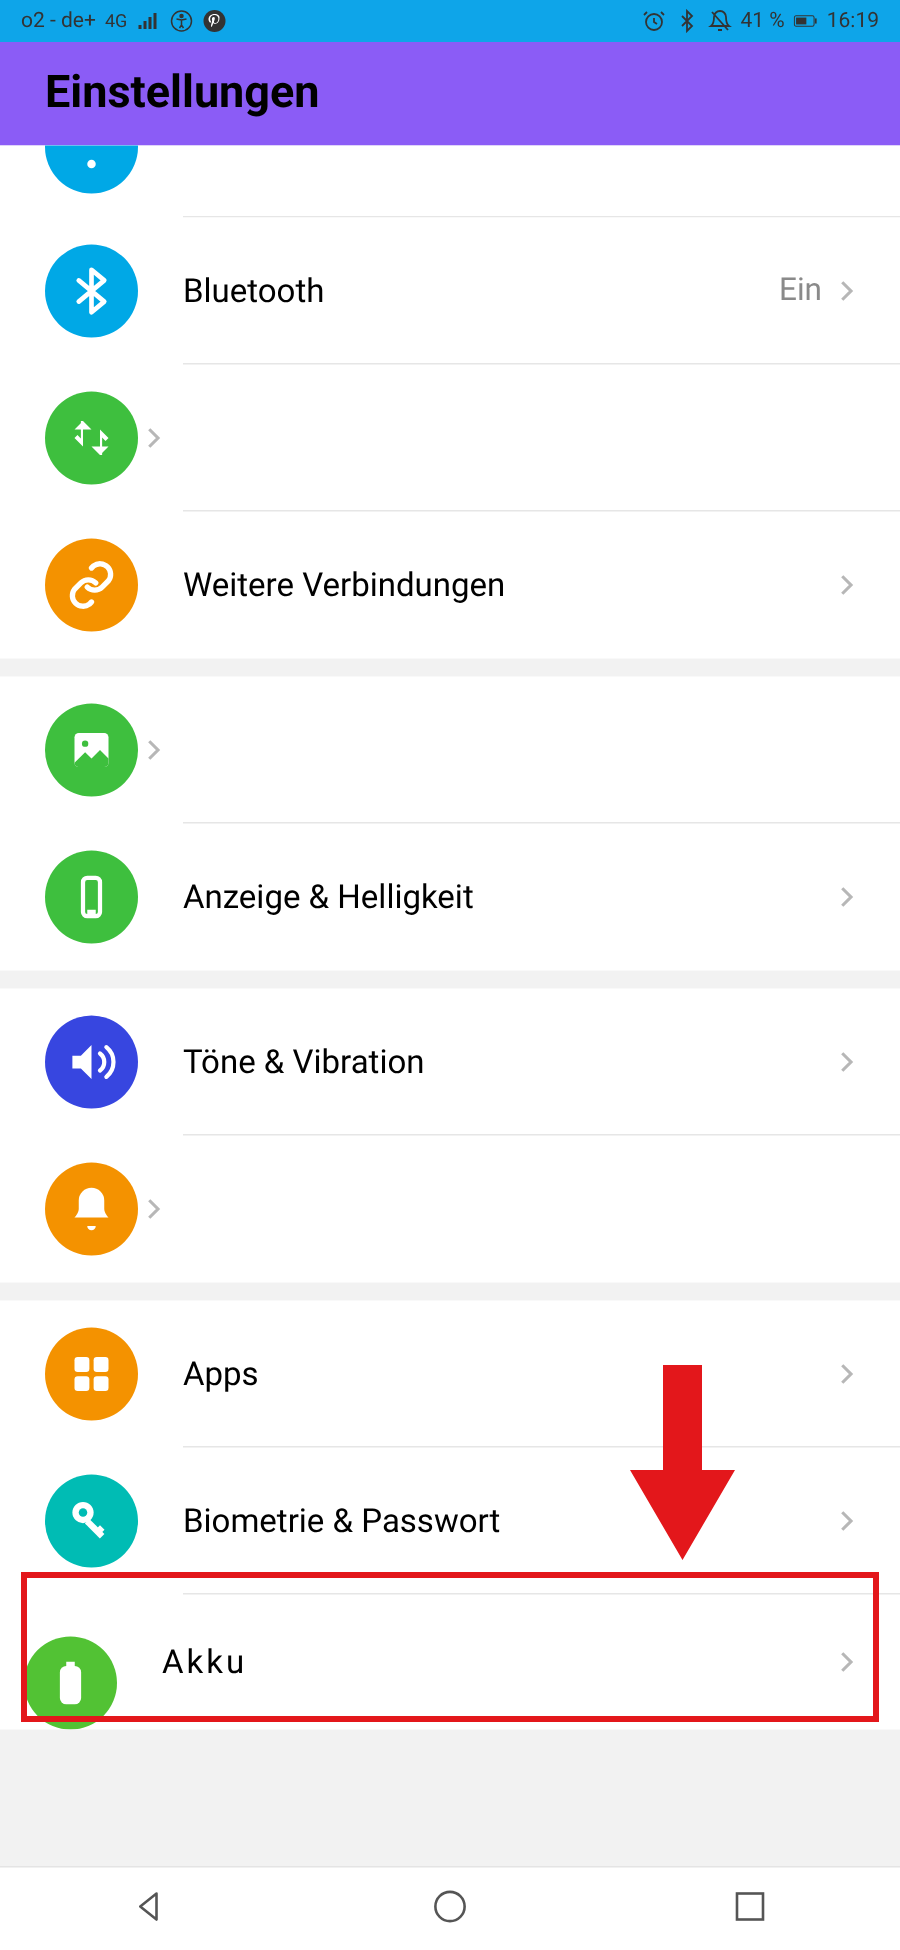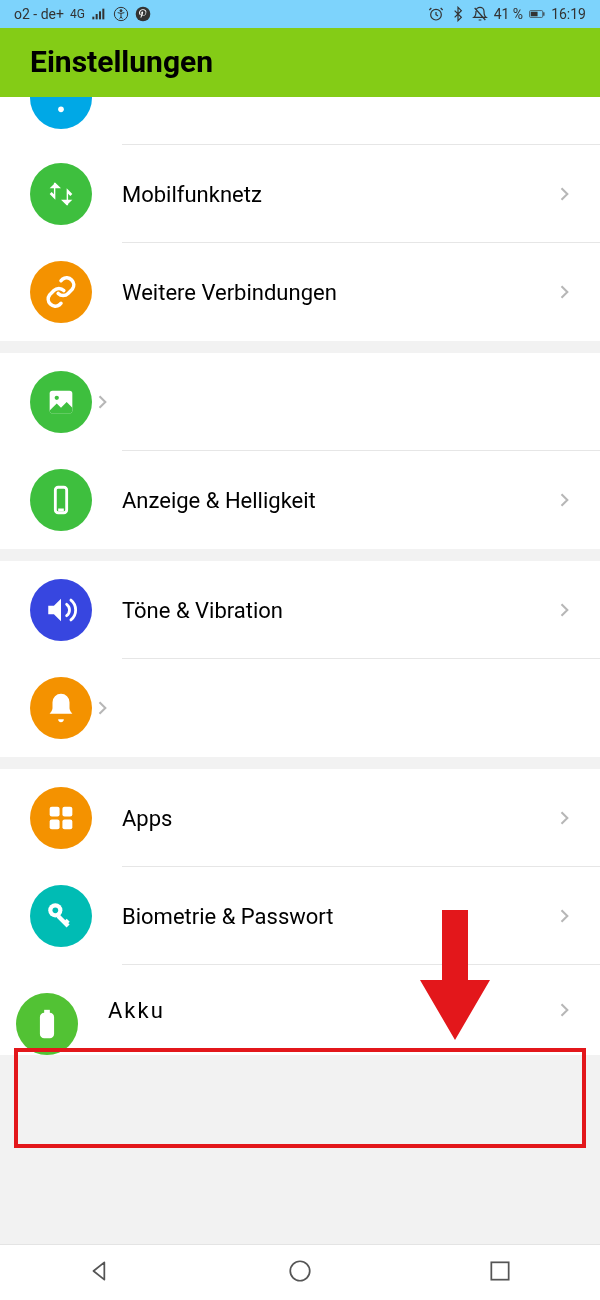--- a/index.html
+++ b/index.html
@@ -6,32 +6,32 @@
   body {
     width: 600px;
     height: 1300px;
     font-family: -apple-system, BlinkMacSystemFont, "Segoe UI", Roboto, sans-serif;
     background: #f2f2f2;
     overflow: hidden;
     position: relative;
   }
   .status-bar {
     height: 28px;
-    background: #7dd3fc;
+    background: #0ea5e9;
     display: flex;
     align-items: center;
     justify-content: space-between;
     padding: 0 14px;
     font-size: 14px;
     color: #333;
   }
   .status-left, .status-right { display: flex; align-items: center; gap: 6px; }
   .status-bar svg { width: 16px; height: 16px; }
   .page-title {
-    background: #84cc16;
+    background: #8b5cf6;
     padding: 16px 30px 18px 30px;
     font-size: 30px;
     font-weight: 700;
     color: #000;
   }
   .section {
     background: #fff;
     margin-bottom: 12px;
   }
   .row {
@@ -178,29 +178,41 @@
 <div class="section">
   <div class="row partial-top">
     <div class="icon-circle c-blue1">
       <svg viewBox="0 0 24 24" fill="#fff">
           <path d="M12 18a2 2 0 100 4 2 2 0 000-4z"></path>
         </svg>
     </div>
     <div class="divider"></div>
   </div>
 
+  <div class="row">
+    <div class="icon-circle c-blue1">
+      <svg viewBox="0 0 24 24" fill="none" stroke="#fff" stroke-width="2.2" stroke-linejoin="round" stroke-linecap="round">
+          <path d="M6 7l12 10-6 5V2l6 5L6 17"></path>
+        </svg>
+    </div>
+    <div class="row-label">Bluetooth</div>
+    <div class="row-value">Ein</div>
+    <div class="chevron"><svg viewBox="0 0 24 24" fill="none" stroke-width="2.5">
+          <path d="M9 5l7 7-7 7"></path>
+        </svg></div>
+    <div class="divider"></div>
+  </div>
 
   <div class="row">
     <div class="icon-circle c-green">
       <svg viewBox="0 0 24 24" fill="#fff">
           <path d="M8 4v12l-4-4 1.4-1.4L7 12.2V4h1zm8 16V8l4 4-1.4 1.4L17 11.8V20h-1z"></path>
           <path d="M8 4L4 8h8L8 4zm8 16l4-4h-8l4 4z"></path>
         </svg>
     </div>
-    <div class="row-label">Mobilfunknetz</div>
     <div class="chevron"><svg viewBox="0 0 24 24" fill="none" stroke-width="2.5">
           <path d="M9 5l7 7-7 7"></path>
         </svg></div>
     <div class="divider"></div>
   </div>
 
   <div class="row">
     <div class="icon-circle c-orange">
       <svg viewBox="0 0 24 24" fill="none" stroke="#fff" stroke-width="2.5" stroke-linecap="round">
           <path d="M10 13a5 5 0 007 0l3-3a5 5 0 00-7-7l-1 1M14 11a5 5 0 00-7 0l-3 3a5 5 0 007 7l1-1"></path>

